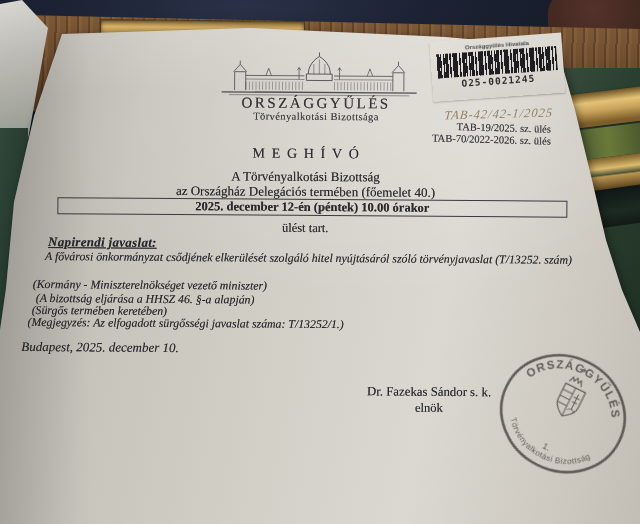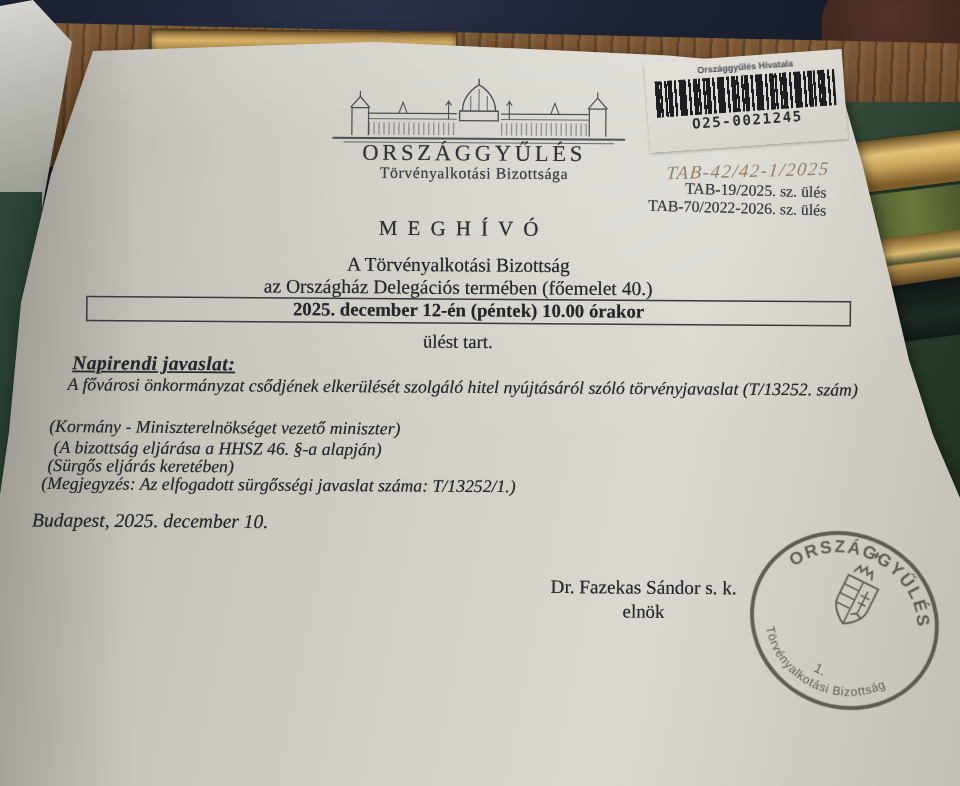--- a/index.html
+++ b/index.html
@@ -158,21 +158,21 @@
     <div class="invitation-title t">MEGHÍVÓ</div>
     <div class="intro-line-1 t">A Törvényalkotási Bizottság</div>
     <div class="intro-line-2 t">az Országház Delegációs termében (főemelet 40.)</div>
     <div class="datetime-box t">2025. december 12-én (péntek) 10.00 órakor</div>
     <div class="intro-line-3 t">ülést tart.</div>
 
     <div class="agenda-heading t">Napirendi javaslat:</div>
     <div class="agenda-item">A fővárosi önkormányzat csődjének elkerülését szolgáló hitel nyújtásáról szóló törvényjavaslat  (T/13252. szám)</div>
     <div class="agenda-sponsor t">(Kormány - Miniszterelnökséget vezető miniszter)</div>
     <div class="agenda-basis t">(A bizottság eljárása a HHSZ 46. §-a alapján)</div>
-    <div class="agenda-urgent t">(Sürgős eljárás keretében)</div>
+    <div class="agenda-urgent t">(Sürgős termében keretében)</div>
     <div class="agenda-note t">(Megjegyzés: Az elfogadott sürgősségi javaslat száma: T/13252/1.)</div>
 
     <div class="dateline t">Budapest, 2025. december 10.</div>
 
     <div class="signature-name t">Dr. Fazekas Sándor s. k.</div>
     <div class="signature-role t">elnök</div>
 
     <svg class="stamp" viewBox="0 0 120 112" fill="none">
       <defs>
         <path id="arcTop" d="M15.4,50.4 A45,40 0 0 1 104.6,50.4"></path>

